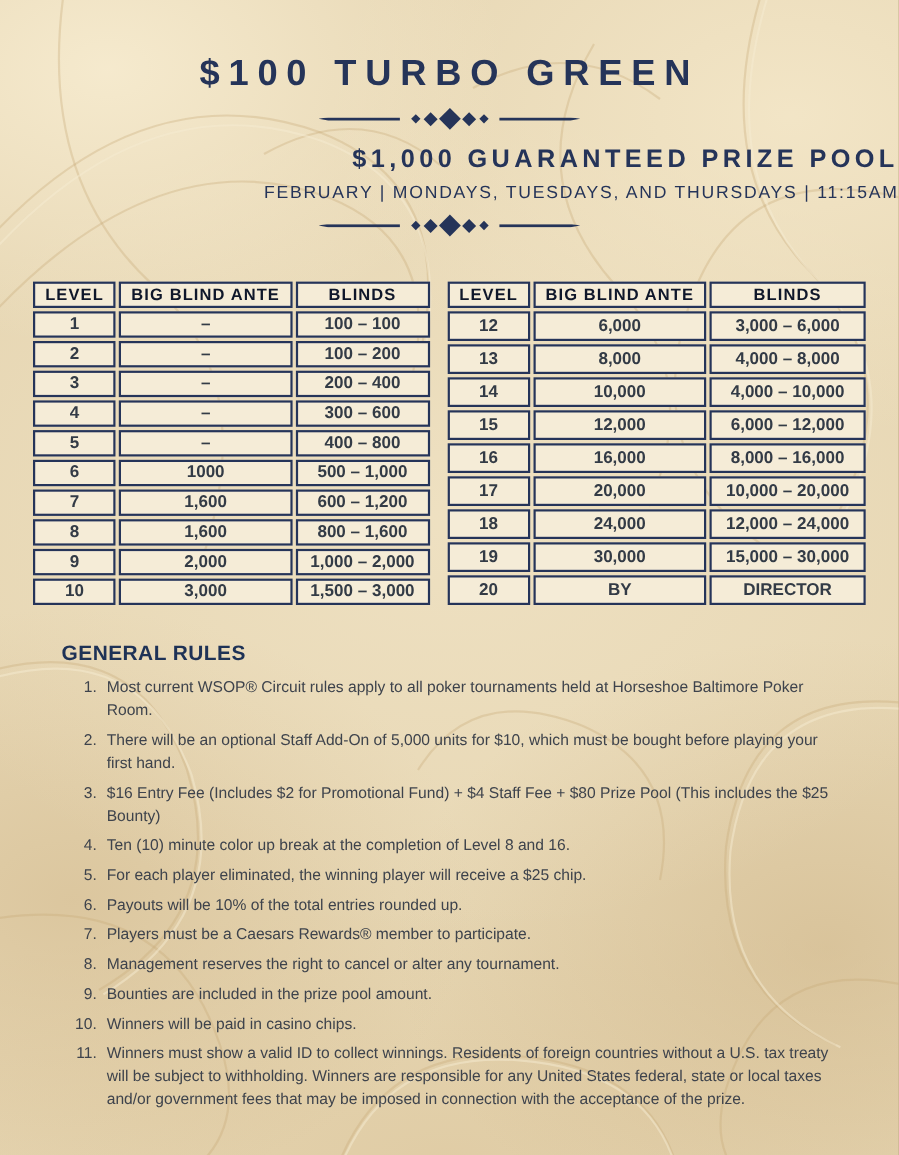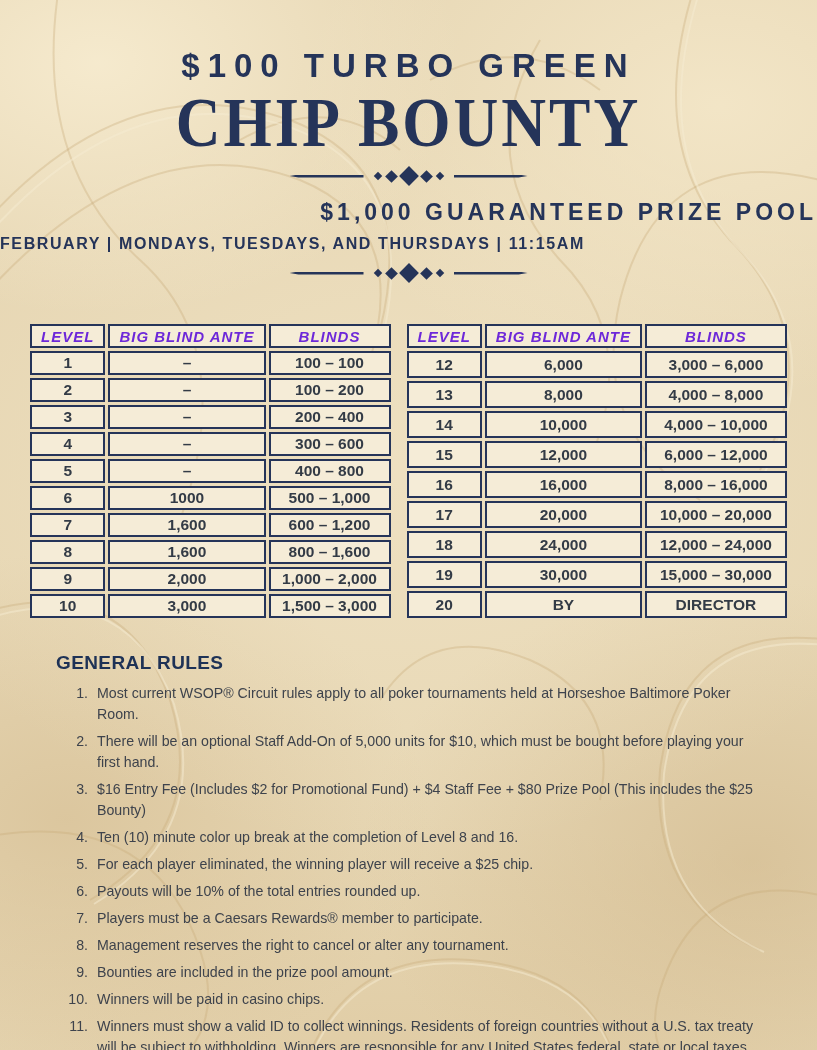--- a/index.html
+++ b/index.html
@@ -48,37 +48,36 @@
   .divider-top { margin-top:16px; }
   .divider-bottom { margin-top:13px; }
 
   .prize-pool {
     margin-top:16px;
     font-size:23px; font-weight:800; letter-spacing:4px;
     color:#253459; text-align:right;
   }
   .schedule {
     margin-top:9px;
-    font-size:16px; font-weight:700; letter-spacing:1.6px;
-    color:#253459; text-align:left;
+    font-size:16px; font-weight:400; letter-spacing:1.6px;
+    color:#253459; text-align:right;
   }
 
   
   .tables { display:flex; justify-content:center; gap:10px; margin-top:41px; }
   table.blinds-table { border-collapse:separate; border-spacing:3px; }
   .blinds-table th, .blinds-table td {
     border:2px solid #253459;
     background:#f5ecd7;
     text-align:center; vertical-align:middle;
     height:24px; padding:1px 9px;
   }
   .blinds-table th {
-    color:#6d28d9; font-weight:700; font-size:15px; letter-spacing:1px;
+    color:#0f172a; font-weight:700; font-size:15px; letter-spacing:1px;
     white-space:nowrap;
-    font-style:italic;
   }
   .blinds-table td { color:#333b46; font-weight:600; font-size:15.5px; white-space:nowrap; }
   .blinds-table .col-level { width:52px; }
   .blinds-table .col-ante  { width:146px; }
   .blinds-table.t-left  .col-blinds { width:122px; }
   .blinds-table.t-right .col-blinds { width:142px; }
 
   
   .rules { margin:31px 56px 0 56px; }
   .rules-heading {
@@ -117,21 +116,20 @@
       <path d="M-35 626 Q 122 566 174 704 Q 212 832 94 904"></path>
       <path d="M834 646 Q 684 626 664 774 Q 654 902 764 952"></path>
       <path d="M304 1076 Q 344 954 472 964 Q 598 974 618 1076"></path>
     </g>
   </svg>
 
   <div class="content">
 
     <div class="header">
       <div class="title-line1">$100 TURBO GREEN</div>
-      <div><span class="title-line2">CHIP BOUNTY</span></div>
 
       <div class="divider divider-top">
         <span class="div-line left"></span>
         <span class="diamond d-sm"></span>
         <span class="diamond d-md"></span>
         <span class="diamond d-lg"></span>
         <span class="diamond d-md"></span>
         <span class="diamond d-sm"></span>
         <span class="div-line right"></span>
       </div>

